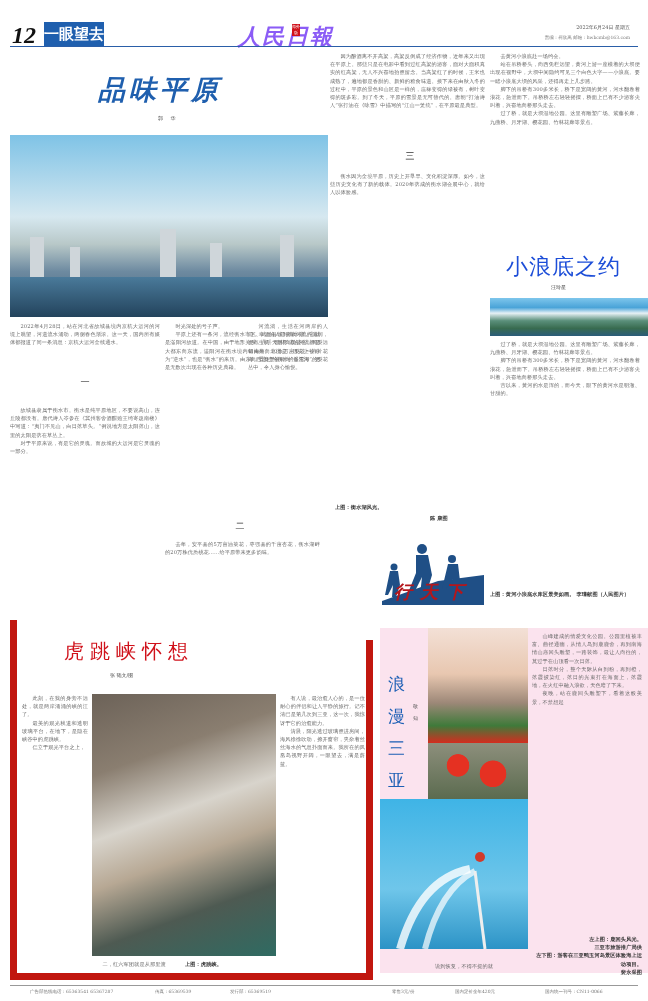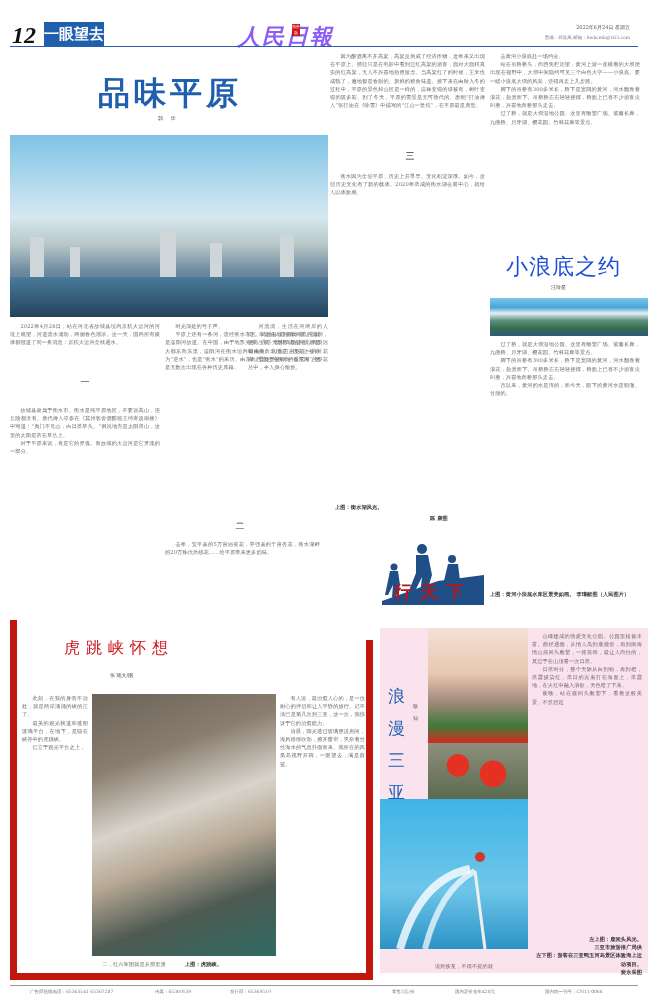--- a/index.html
+++ b/index.html
@@ -7,38 +7,38 @@
   .abs { position: absolute; }
   .txt { font-size: 5.2px; line-height: 8.2px; color: #6a6a6a; text-align: justify; overflow: hidden; letter-spacing: 0.1px; }
   .txt p { text-indent: 2em; }
   .header-num { left: 12px; top: 22px; font-family: "Liberation Serif", serif; font-style: italic; font-weight: bold; font-size: 24px; color: #111; text-align: center; }
   .header-section { left: 44px; top: 22px; width: 60px; height: 24px; background: #1f5fae; color: #fff; font-size: 15px; font-weight: bold; text-align: center; line-height: 24px; }
   .masthead { left: 238px; top: 22px; font-size: 22px; color: #8b5cf6; font-style: italic; font-weight: bold; letter-spacing: 2px; }
   .masthead-tag { left: 292px; top: 24px; width: 8px; height: 12px; background: #d0121b; color: #fff; font-size: 4px; line-height: 6px; text-align: center; }
   .date { right: 18px; top: 24px; font-size: 5px; color: #555; }
   .editor { right: 18px; top: 35px; font-size: 4.5px; color: #777; }
   .rule { left: 10px; top: 46px; width: 628px; height: 1px; background: #2a5ea8; }
-  .title-pingwei { left: 98px; top: 72px; font-size: 32px; font-weight: bold; color: #1f5fae; letter-spacing: 4px; font-family: "DejaVu Sans", sans-serif; }
+  .title-pingwei { left: 98px; top: 72px; font-size: 27px; font-weight: bold; color: #1f5fae; letter-spacing: 4px; font-family: "DejaVu Sans", sans-serif; font-style: italic; }
   .author-pingwei { left: 158px; top: 115px; font-size: 5px; color: #444; letter-spacing: 3px; }
   .photo-city { left: 10px; top: 135px; width: 318px; height: 182px; background: linear-gradient(180deg, #7fc3e6 0%, #d6e8f0 45%, #b8c8c8 60%, #6d8aa0 75%, #3e5f7a 100%); }
   .photo-city .bld { position: absolute; bottom: 40px; background: #cfd6da; }
   .photo-city .water { position: absolute; left:0; bottom:0; width:100%; height:40px; background: linear-gradient(180deg,#4a7a9a,#23435c); }
   .section-mark { font-size: 9px; color: #333; text-align: center; }
   .title-xiaolangdi { left: 506px; top: 252px; font-size: 22px; color: #1d4ed8; letter-spacing: 1px; font-family: "DejaVu Sans", sans-serif; }
   .author-xld { left: 551px; top: 284px; font-size: 5px; color: #444; }
   .photo-xld { left: 490px; top: 298px; width: 158px; height: 270px; background: linear-gradient(180deg, #7ec6ec 0%, #4aa4d8 25%, #e6f1f6 40%, #5a8f7a 60%, #386b4f 80%, #2a5c7a 100%); }
   .logo-xtx { left: 378px; top: 535px; width: 110px; height: 70px; }
-  .logo-text { left: 378px; top: 580px; width: 110px; text-align: center; font-size: 18px; font-weight: bold; color: #b4161b; letter-spacing: 8px; font-family: "DejaVu Sans", sans-serif; }
+  .logo-text { left: 378px; top: 580px; width: 110px; text-align: center; font-size: 18px; font-weight: bold; color: #b4161b; letter-spacing: 8px; font-family: "DejaVu Sans", sans-serif; font-style: italic; }
   .red-frame-bottom { left: 10px; top: 973px; width: 363px; height: 7px; background: #c1170f; }
   .red-frame-right { left: 366px; top: 640px; width: 7px; height: 340px; background: #c1170f; }
-  .title-htx { left: 64px; top: 638px; font-size: 16px; color: #d0121b; letter-spacing: 6px; font-family: "DejaVu Sans", sans-serif; }
+  .title-htx { left: 64px; top: 638px; font-size: 20px; color: #d0121b; letter-spacing: 6px; font-family: "DejaVu Sans", sans-serif; }
   .author-htx { left: 110px; top: 672px; font-size: 5px; color: #444; }
   .photo-htx { left: 92px; top: 694px; width: 184px; height: 262px; background: linear-gradient(160deg, #6c6258 0%, #8a7e70 25%, #d8d4cc 45%, #b7a894 60%, #4e5a52 78%, #2f6b62 100%); }
   .pink-panel { left: 380px; top: 628px; width: 268px; height: 345px; background: #fbe3ee; }
-  .title-lmsy { left: 388px; top: 668px; width: 22px; font-size: 17px; color: #1c5fb5; line-height: 32px; font-family: "DejaVu Sans", sans-serif; margin-top: 12px; }
+  .title-lmsy { left: 388px; top: 668px; width: 22px; font-size: 17px; color: #1c5fb5; line-height: 32px; font-family: "DejaVu Sans", sans-serif; }
   .author-lmsy { left: 413px; top: 700px; width: 8px; font-size: 5px; color: #555; line-height: 12px; }
   .photo-deer { left: 428px; top: 628px; width: 100px; height: 115px; background: linear-gradient(180deg, #f3e0d6 0%, #e8c7b0 40%, #9d8878 65%, #3f7a3a 85%, #d42c1f 100%); }
   .photo-flower { left: 428px; top: 743px; width: 100px; height: 56px; background: radial-gradient(circle at 30% 40%, #e53122 0 14%, transparent 15%), radial-gradient(circle at 65% 55%, #e53122 0 18%, transparent 19%), linear-gradient(180deg, #8d8f7c, #5b6b4f); }
   .photo-jet { left: 380px; top: 799px; width: 148px; height: 150px; background: linear-gradient(180deg, #3fb4e6 0%, #6fc6ea 60%, #2c93c6 100%); }
   .footer-rule { left: 10px; top: 985px; width: 628px; height: 1px; background: #999; }
   .footer { top: 989px; font-size: 4.5px; color: #777; }
 </style>
 </head>
 <body>
 

